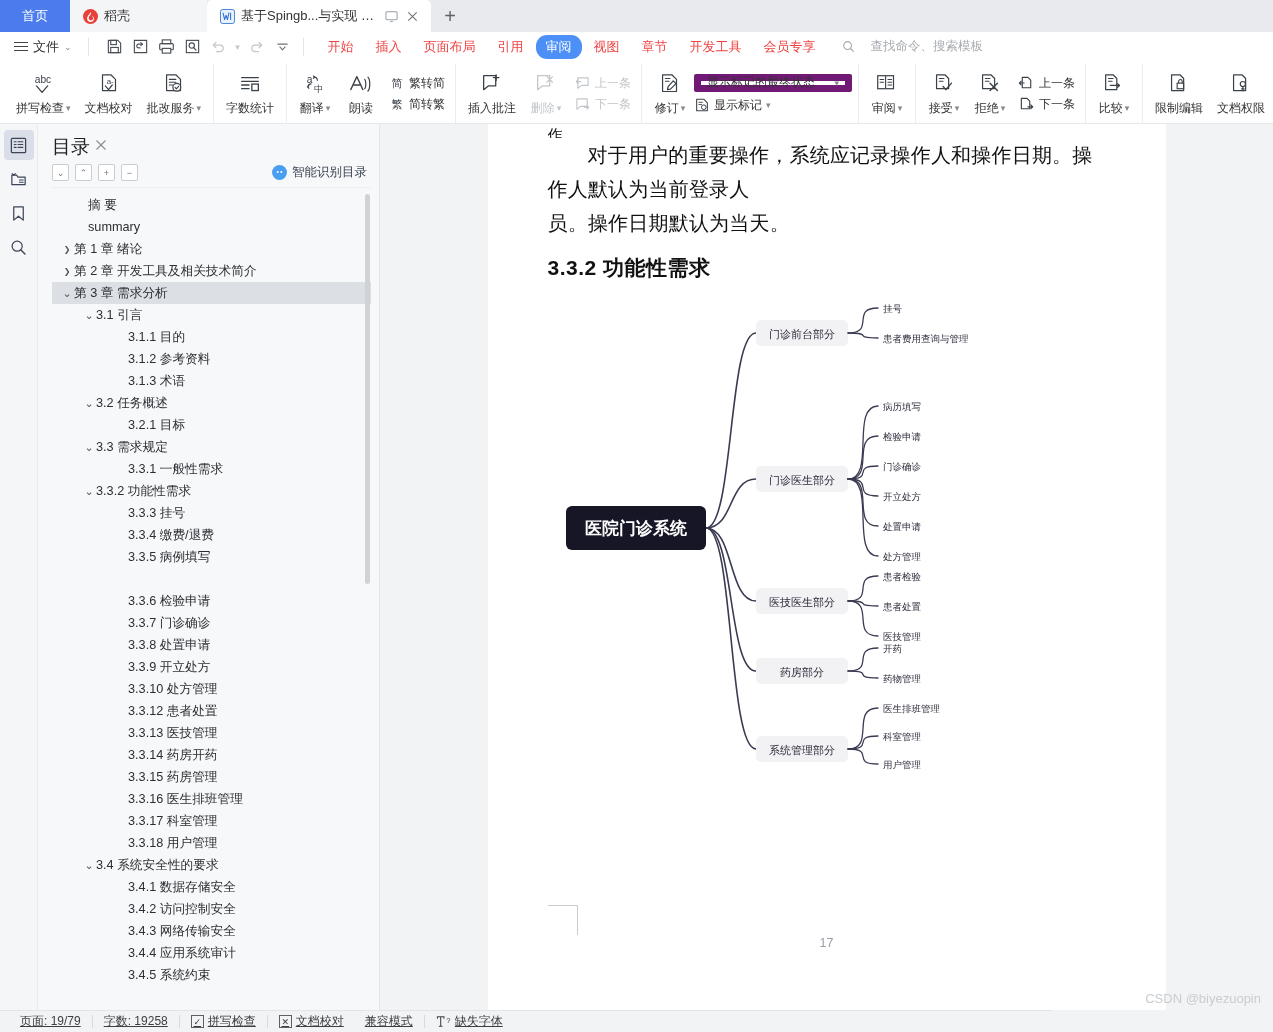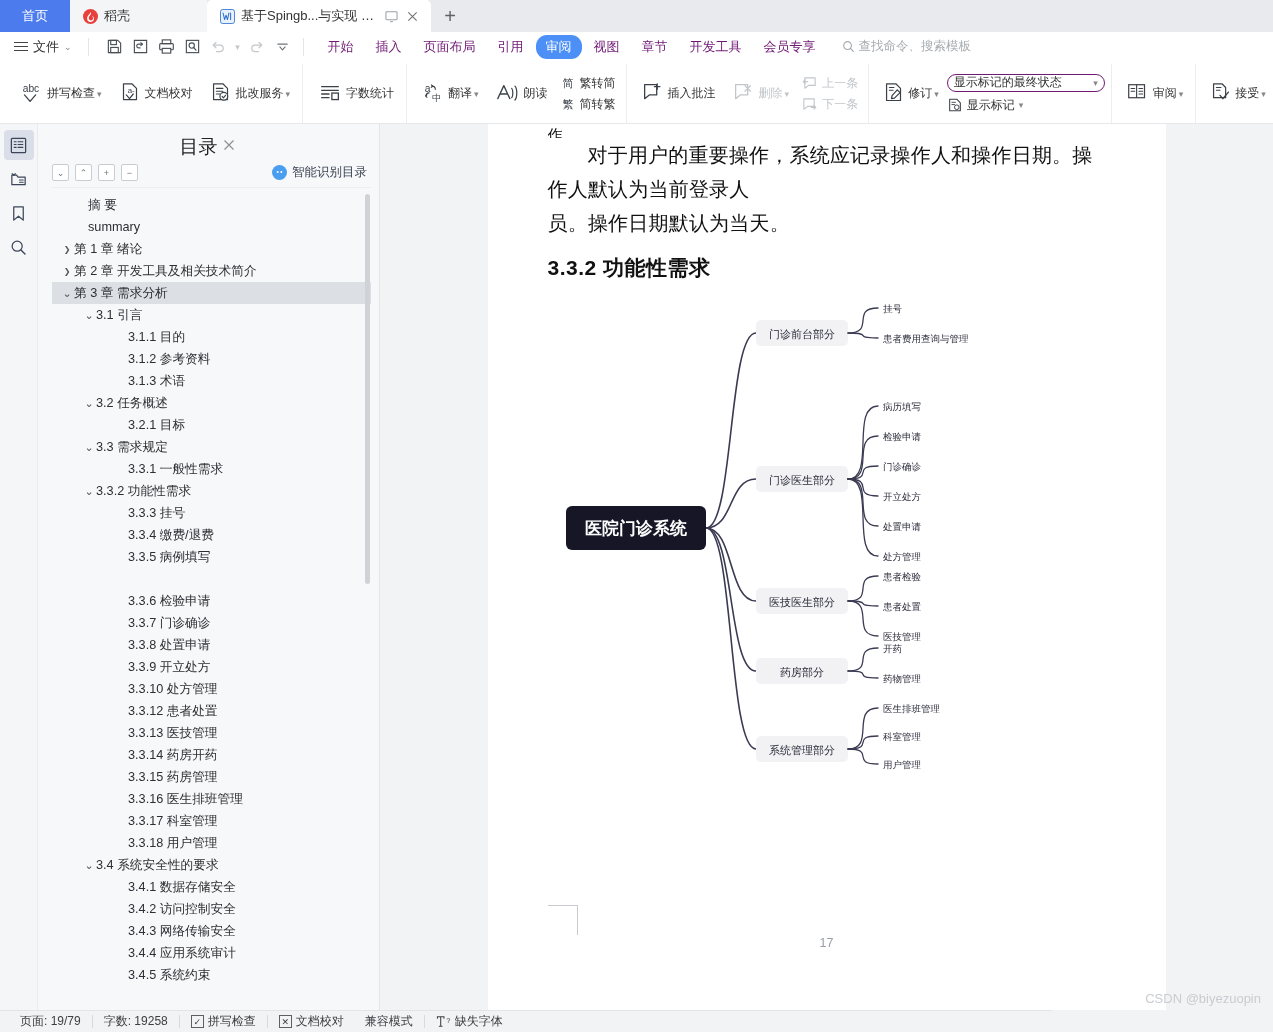--- a/index.html
+++ b/index.html
@@ -50,74 +50,74 @@
   .hamburger { display: inline-flex; flex-direction: column;
     gap: 2.5px; width: 14px; }
   .hamburger i { display: block; height: 1.5px; background: #444; width: 100%; }
   .qat { display: flex; align-items: center; gap: 2px; padding-left: 6px; }
   .qat-btn { width: 24px; height: 24px; display: flex; align-items: center;
     justify-content: center; color: #4a4f55; }
   .qat-btn.dim { color: #c3c6ca; }
   .vsep { width: 1px; height: 18px; background: #e3e5e8; margin: 0 6px; }
   .ribbon-tabs { display: flex; align-items: center; gap: 2px;
     margin-left: 6px; }
-  .rtab { font-size: 13px; color: #701a75; padding: 3px 10px;
+  .rtab { font-size: 13px; color: #ef4444; padding: 3px 10px;
     border-radius: 11px; white-space: nowrap; }
   .rtab.active { background: #4b8ff7; color: #fff; }
-  .searchcmd { display: flex; align-items: center; gap: 4px;
+  .searchcmd { display: flex; align-items: center; gap: 16px;
     margin-left: 14px; color: #a7abaf; font-size: 12.5px; }
   .caret { font-size: 9px; color: #888; }
 
   
   .ribbon {
     height: 62px; background: #fff; display: flex; align-items: stretch;
     padding: 2px 4px 0 4px; border-bottom: 1px solid #e6e8eb;
     overflow: hidden;
   }
   .rgroup { display: flex; align-items: stretch; padding: 0 6px; gap: 2px; }
   .rgroup + .rgroup { border-left: 1px solid #ebedf0; }
   .ritem {
-    display: flex; align-items: center;
+    display: flex; flex-direction: column; align-items: center;
     justify-content: center; padding: 2px 6px; min-width: 44px;
     color: #333; font-size: 12px; gap: 1px;
   }
   .ritem.disabled { color: #c2c6ca; }
   .ritem .glyph { height: 28px; display: flex; align-items: center;
     justify-content: center; }
   .ritem .lbl { white-space: nowrap; font-size: 12px; display: flex;
     align-items: center; gap: 2px; }
   .rstack { display: flex; flex-direction: column; justify-content: center;
     gap: 4px; padding: 0 4px; }
   .rsmall { display: flex; align-items: center; gap: 4px; font-size: 12px;
     color: #333; white-space: nowrap; }
   .rsmall.disabled { color: #c2c6ca; }
   .dropbox {
     display: flex; align-items: center; justify-content: space-between;
-    width: 158px; height: 18px; border: 1px solid #701a75; border-radius: 11px;
+    width: 158px; height: 18px; border: 7px solid #701a75; border-radius: 2px;
     padding: 0 6px; font-size: 12px; color: #333; background: #fff;
   }
   .rcol { display: flex; flex-direction: column; justify-content: center;
     gap: 5px; }
 
   
   .workspace { display: flex; height: calc(1032px - 32px - 30px - 62px - 22px); }
 
   
   .rail { width: 38px; background: #f5f6f8; display: flex;
     flex-direction: column; align-items: center; padding-top: 6px; gap: 4px;
     border-right: 1px solid #e9ebee; }
   .rail-btn { width: 30px; height: 30px; border-radius: 4px;
     display: flex; align-items: center; justify-content: center;
     color: #3d4659; }
   .rail-btn.active { background: #d9dee8; }
 
   
   .toc { width: 342px; background: #f7f8fa; display: flex;
     flex-direction: column; border-right: 1px solid #e4e6ea; position: relative; }
-  .toc-head { display: flex; align-items: flex-start; justify-content: center;
+  .toc-head { display: flex; align-items: flex-start; justify-content: flex-start;
     padding: 10px 12px 2px 14px; }
   .toc-title { font-size: 19px; color: #222; }
   .toc-close { color: #8b9096; font-size: 15px; line-height: 1; padding: 4px; }
   .toc-tools { display: flex; align-items: center; padding: 2px 12px 6px 14px; gap: 6px; }
   .tbtn { width: 17px; height: 17px; border: 1px solid #c9ccd1; border-radius: 2px;
     display: flex; align-items: center; justify-content: center; color: #70757a;
     font-size: 9px; background: #fff; }
   .smart { margin-left: auto; display: flex; align-items: center; gap: 5px;
     font-size: 12.5px; color: #3b4453; }
   .smart-dot { width: 15px; height: 15px; border-radius: 50%;
@@ -159,21 +159,21 @@
     width: 30px; height: 30px; border-right: 1px solid #c8cbcf;
     border-bottom: 0; border-top: 1px solid #c8cbcf; }
   .nextpage { position: absolute; left: 50%; transform: translateX(-50%);
     bottom: 0; width: 678px; height: 32px; background: #fff; }
 
   
   .status {
     position: absolute; left: 0; bottom: 0; width: 1052px; height: 22px;
     background: #f2f3f5; border-top: 1px solid #e2e4e7;
     display: flex; align-items: center; padding: 0 10px; gap: 1px;
-    font-size: 12px; color: #3c4043;
+    font-size: 12px; color: #3c4043; text-decoration: underline;
   }
   .st-item { display: flex; align-items: center; gap: 4px; padding: 0 10px;
     white-space: nowrap; }
   .st-sep { width: 1px; height: 13px; background: #d7dade; }
   .boxicon { width: 13px; height: 13px; border: 1px solid #5b6066;
     display: inline-flex; align-items: center; justify-content: center;
     font-size: 9px; color: #3c4043; }
   .watermark { position: absolute; right: 12px; bottom: 26px;
     font-size: 13px; color: #c9ccd0; }
 

